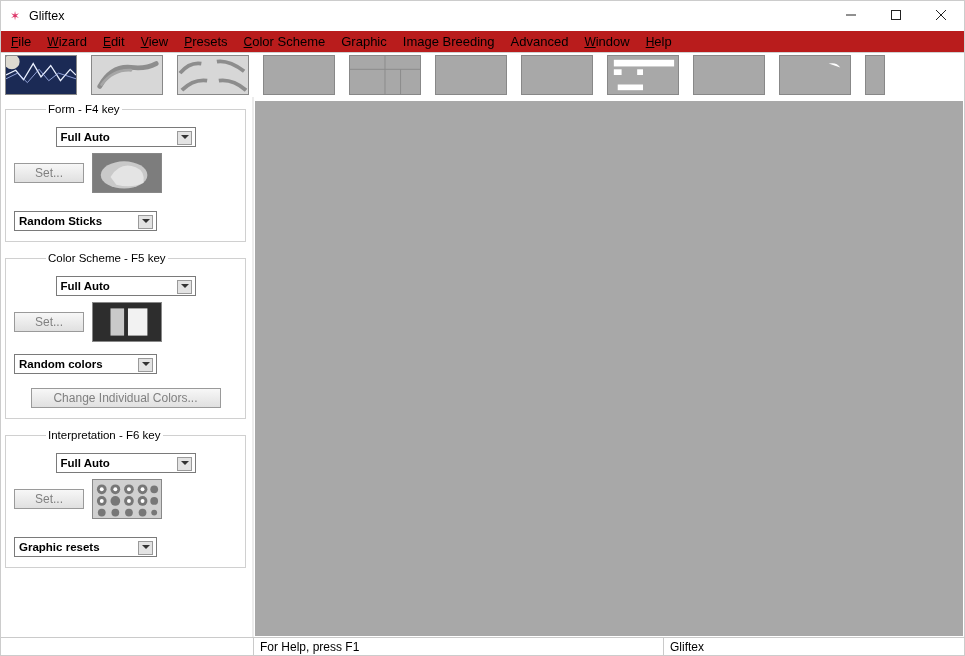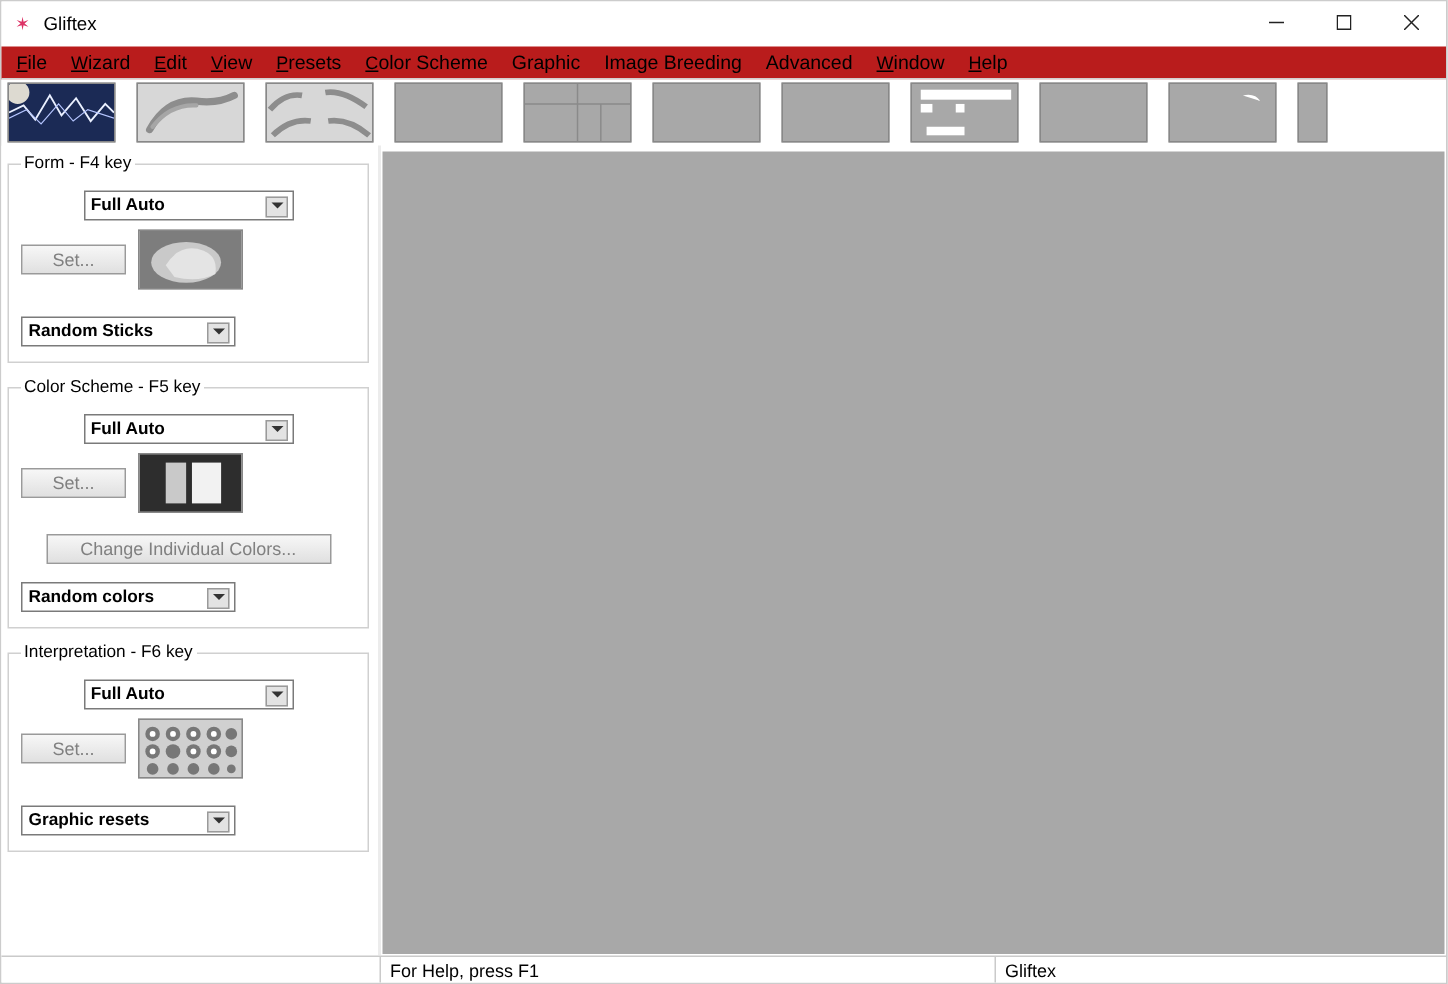--- a/index.html
+++ b/index.html
@@ -18,21 +18,21 @@
   .mn { text-decoration: underline; }
   
   .thumbstrip { height:44px; display:flex; gap:14px; padding:2px 4px; align-items:center; overflow:hidden; background:#fff;}
   .thumb { width:72px; height:40px; background:#a8a8a8; border:1px solid #888; cursor:pointer; position:relative; overflow:hidden;}
   
   .body { flex:1; display:flex; background:#fff; min-height:0;}
   .leftpanel { width:253px; background:#fff; border-right:2px solid #ececec; padding:6px 6px 6px 4px; display:flex; flex-direction:column; gap:10px;}
   .canvas { flex:1; background:#a8a8a8; margin:4px 1px 1px 1px;}
   
   fieldset.groupbox { border:1px solid #d0d0d0; padding:6px 8px 10px 8px; position:relative;}
-  fieldset.groupbox > legend { font-size:11.5px; color:#000; padding:0 2px;}
+  fieldset.groupbox > legend { font-size:11.5px; color:#000; padding:0 2px;margin-left:32px;}
   .row { display:flex; align-items:center; gap:8px; margin-top:6px;}
   
   .select { position:relative; height:20px; border:1px solid #7a7a7a; background:#fff; display:flex; align-items:center; padding:0 18px 0 4px; cursor:default; flex:0 0 auto;font-weight:bold;}
   .select.small{ width:140px;}
   .select.wide{ width:143px;}
   .select::after{ content:""; position:absolute; right:3px; top:3px; width:13px; height:12px; background:#e3e3e3; border:1px solid #9a9a9a;}
   .select .caret{ position:absolute; right:6px; top:7px; width:0;height:0;border-left:4px solid transparent;border-right:4px solid transparent;border-top:4px solid #333; z-index:2;}
   .select span{ font-size:11.5px; color:#000;}
   
   .btn { height:20px; display:inline-flex; align-items:center; justify-content:center; padding:0 10px; border:1px solid #9a9a9a; background:linear-gradient(#f7f7f7,#e0e0e0); color:#808080; font-size:11.5px; cursor:default; min-width:70px;}
@@ -189,29 +189,29 @@
               <span>Set...</span>
             </div>
           <div class="preview">
             <svg viewBox="0 0 70 40" width="70" height="40">
                 <rect width="70" height="40" fill="#2d2d2d"></rect>
                 <rect x="18" y="6" width="14" height="28" fill="#c9c9c9"></rect>
                 <rect x="36" y="6" width="20" height="28" fill="#f2f2f2"></rect>
               </svg>
           </div>
         </div>
+        <div class="row" style="margin-top:12px">
+          <div class="select wide">
+              <span>Random colors</span>
+              <span class="caret"></span>
+            </div>
+        </div>
         <div class="row" style="margin-top:14px; justify-content:center">
           <div class="btn wide">
               <span>Change Individual Colors...</span>
-            </div>
-        </div>
-        <div class="row" style="margin-top:12px">
-          <div class="select wide">
-              <span>Random colors</span>
-              <span class="caret"></span>
             </div>
         </div>
       </fieldset>
 
       <fieldset class="groupbox">
         <legend>Interpretation - F6 key</legend>
         <div class="row" style="justify-content:center">
           <div class="select small">
               <span>Full Auto</span>
               <span class="caret"></span>

